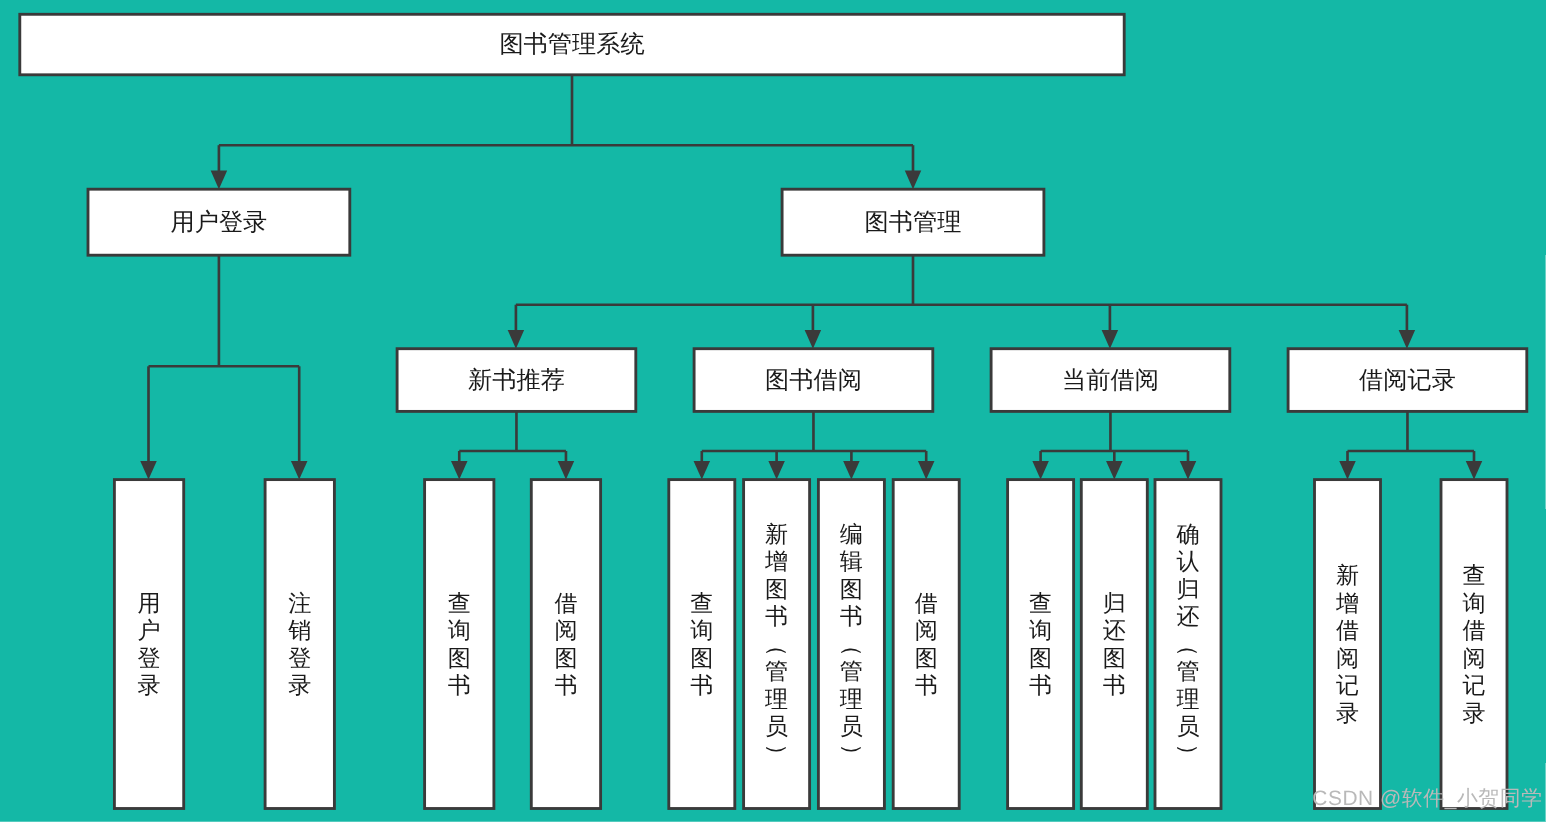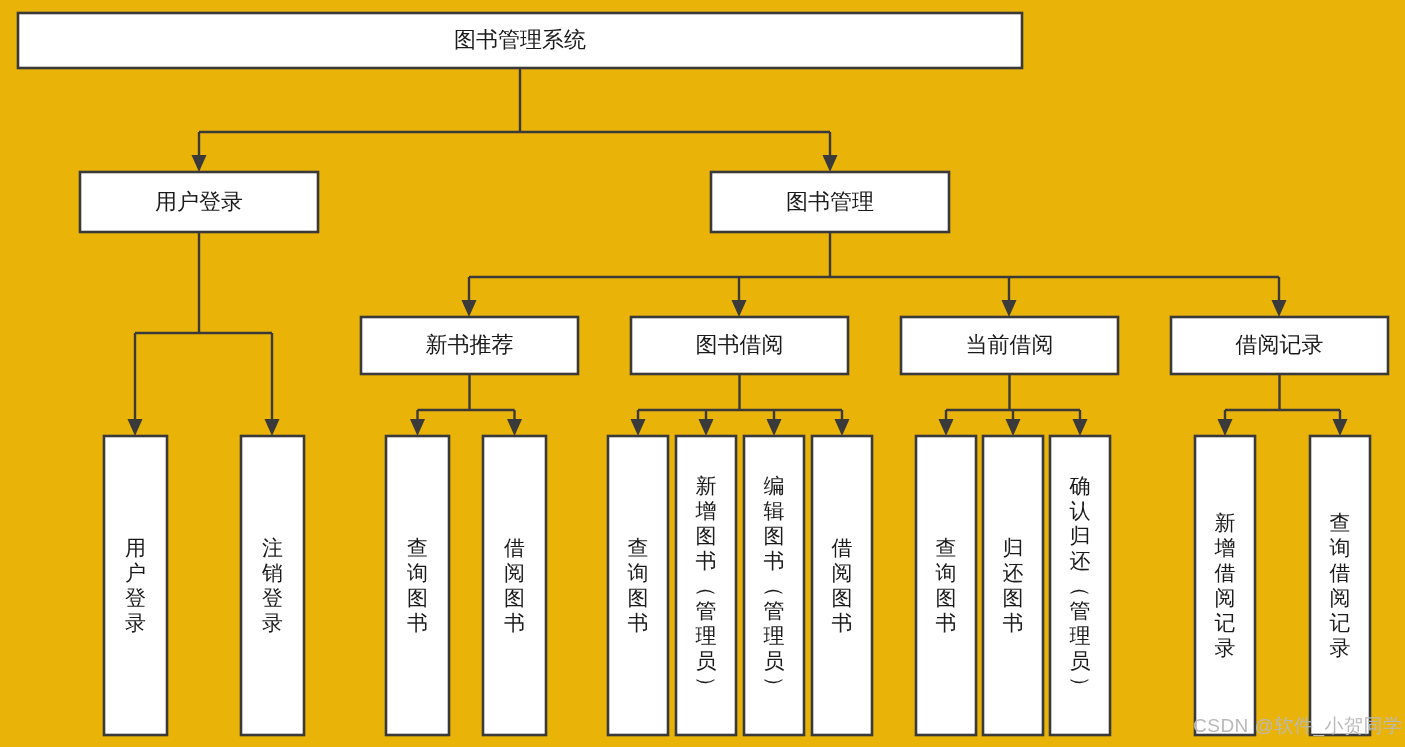--- a/index.html
+++ b/index.html
@@ -11,21 +11,21 @@
     width: 1405px;
     height: 747px;
     font-family: "Liberation Sans", "DejaVu Sans", sans-serif;
     overflow: hidden;
     position: relative;
   }
   #diagram-root {
     position: relative;
     width: 1405px;
     height: 747px;
-    background: #eab308;
+    background: #14b8a6;
   }
   svg#tree-svg {
     position: absolute;
     left: 0;
     top: 0;
     width: 1405px;
     height: 747px;
     display: block;
   }
   .node-box {

